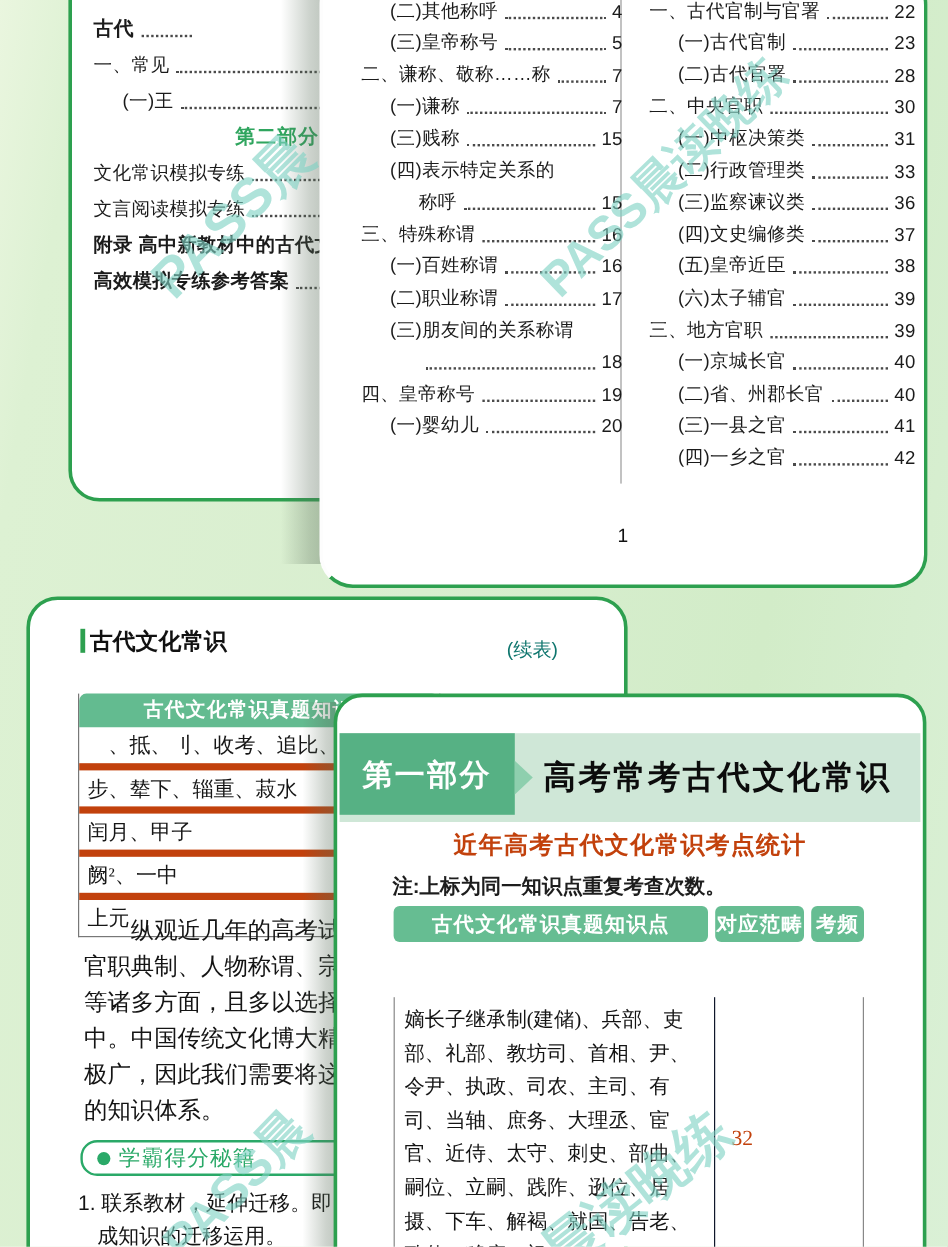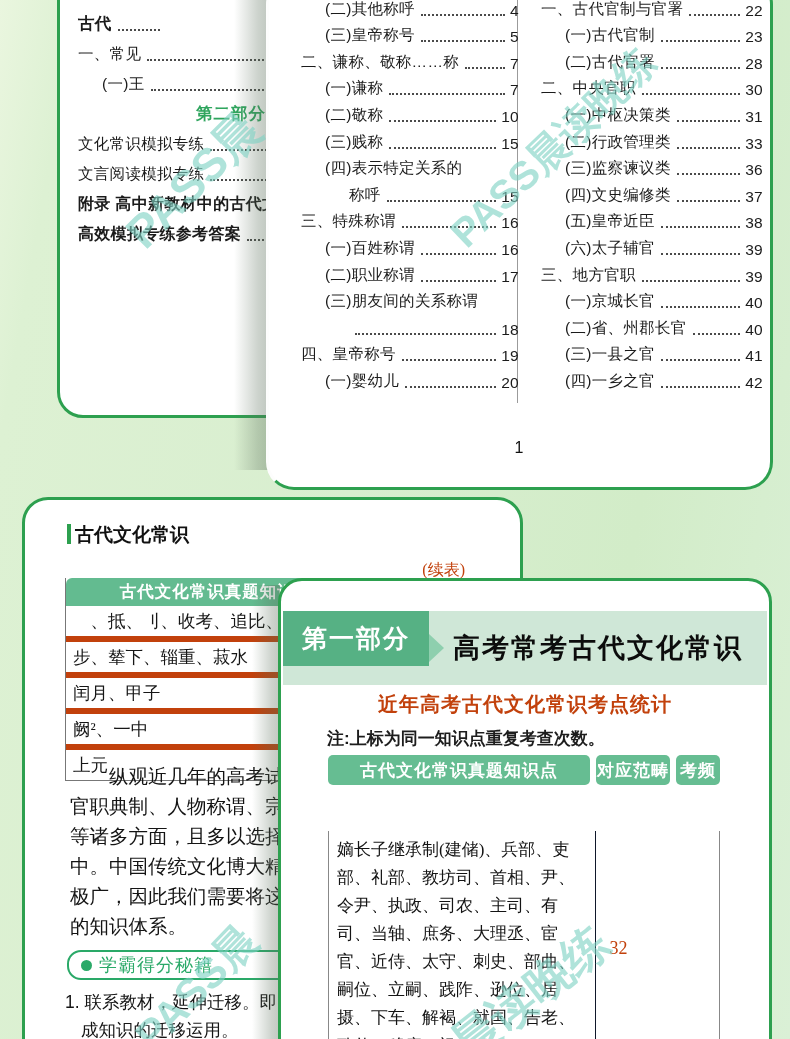--- a/index.html
+++ b/index.html
@@ -39,43 +39,43 @@
   #divB{position:absolute;left:248px;top:0px;width:1px;height:424px;background:#9b9b9b;}
   #pnum1{position:absolute;left:0;top:460px;width:500px;text-align:center;font-size:16px;color:#111;}
 
   
   .wm{position:absolute;color:#7fd2c4;opacity:.62;font-weight:bold;white-space:nowrap;
       font-family:"Liberation Sans",sans-serif;pointer-events:none;}
 
   
   .secbar{position:absolute;width:4px;height:20px;background:#2da04f;}
   #pcTitle{position:absolute;left:50px;top:22px;font-size:19px;font-weight:bold;color:#111;}
-  #pcCont{position:absolute;left:340px;top:60px;width:100px;text-align:right;
-          font-family:Liberation Serif, serif;font-size:16px;color:#c2410c;}
+  #pcCont{position:absolute;left:340px;top:32px;width:100px;text-align:right;
+          font-family:Liberation Sans, sans-serif;font-size:16px;color:#0f766e;}
   #pcTable{position:absolute;left:40px;top:78px;width:300px;border:1px solid #777;border-top:none;}
   #pcTable .hd{height:28px;background:#63bb90;color:#fff;font-weight:bold;font-size:16.5px;
       display:flex;align-items:center;justify-content:center;letter-spacing:1px;
       border-radius:6px 6px 0 0;white-space:nowrap;overflow:visible;}
   #pcTable .r{height:30px;border-top:6px solid #c2410c;display:flex;align-items:center;
       font-family:"Liberation Serif",serif;font-size:17.5px;color:#161616;padding-left:7px;white-space:nowrap;}
   #pcTable .r:first-of-type{border-top:none;}
   #pcPara{position:absolute;left:45px;top:262px;width:260px;}
   #pcPara div{font-family:"Liberation Serif",serif;font-size:19.5px;line-height:30px;
       color:#141414;white-space:nowrap;}
   #tipBox{position:absolute;left:42px;top:450px;width:260px;height:30px;border:2px solid #2aa968;
       border-radius:14px 14px 0 14px;display:flex;align-items:center;padding-left:12px;box-sizing:border-box;}
   #tipBox .dot{width:11px;height:11px;border-radius:50%;background:#2aa968;margin-right:7px;}
   #tipBox .txt{color:#2aa968;font-weight:normal;font-size:18px;letter-spacing:1px;white-space:nowrap;}
   #tipLines{position:absolute;left:40px;top:488px;width:260px;}
   #tipLines div{font-size:17.5px;line-height:28px;color:#141414;white-space:nowrap;}
   #tipLines div:nth-child(2){padding-left:16px;}
 
   
   #banner{position:absolute;left:2px;top:30px;right:2px;height:74px;background:#cfe7d7;}
-  #bannerBox{position:absolute;left:0;top:0;width:146px;height:55px;background:#56b184;
+  #bannerBox{position:absolute;left:0;top:0;width:146px;height:68px;background:#56b184;
       display:flex;align-items:center;justify-content:center;}
   #bannerBox .t{color:#fff;font-weight:bold;font-size:25px;letter-spacing:2px;}
   #bannerWedge{position:absolute;left:146px;top:23px;width:0;height:0;
       border-top:14px solid transparent;border-bottom:14px solid transparent;border-left:15px solid #8ecfae;}
   #bannerTitle{position:absolute;left:170px;top:0;height:74px;display:flex;align-items:center;
       font-size:27px;font-weight:bold;color:#0c0c0c;letter-spacing:2px;white-space:nowrap;}
   #pdSub{position:absolute;left:0;top:110px;width:100%;text-align:center;color:#c2410c;
       font-weight:bold;font-size:20px;letter-spacing:1px;}
   #pdNote{position:absolute;left:46px;top:146px;font-size:17px;color:#1d1d1d;white-space:nowrap;}
   #pdNote .np{font-weight:bold;font-family:"Liberation Sans",sans-serif;}
@@ -154,25 +154,20 @@
         <span class="lbl">二、谦称、敬称……称</span>
         <span class="leader"></span>
         <span class="pg">7</span>
       </div>
       <div class="toc-row lv1">
         <span class="lbl">(一)谦称</span>
         <span class="leader"></span>
         <span class="pg">7</span>
       </div>
       <div class="toc-row lv1">
-        <span class="lbl">(二)敬称</span>
-        <span class="leader"></span>
-        <span class="pg">10</span>
-      </div>
-      <div class="toc-row lv1">
         <span class="lbl">(三)贱称</span>
         <span class="leader"></span>
         <span class="pg">15</span>
       </div>
       <div class="toc-row lv1">
         <span class="lbl">(四)表示特定关系的</span>
       </div>
       <div class="toc-row lv2">
         <span class="lbl">称呼</span>
         <span class="leader"></span>

